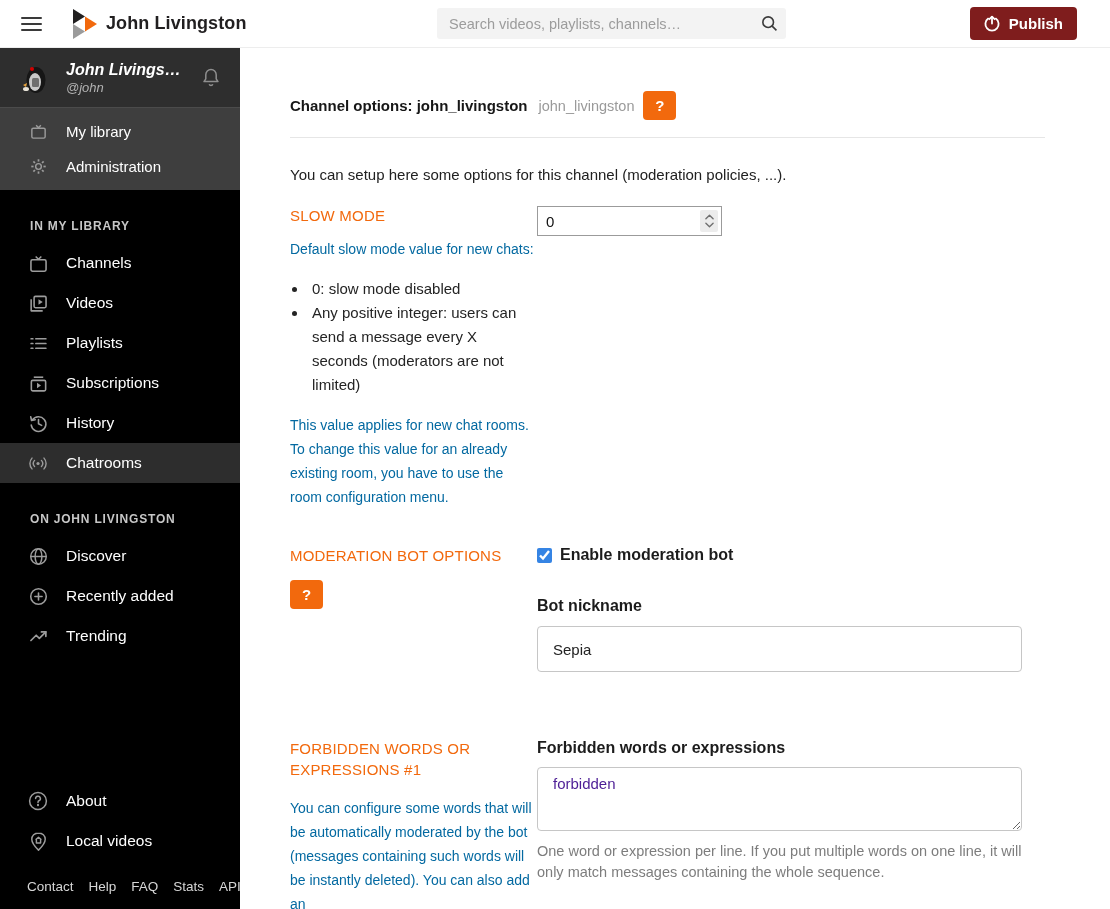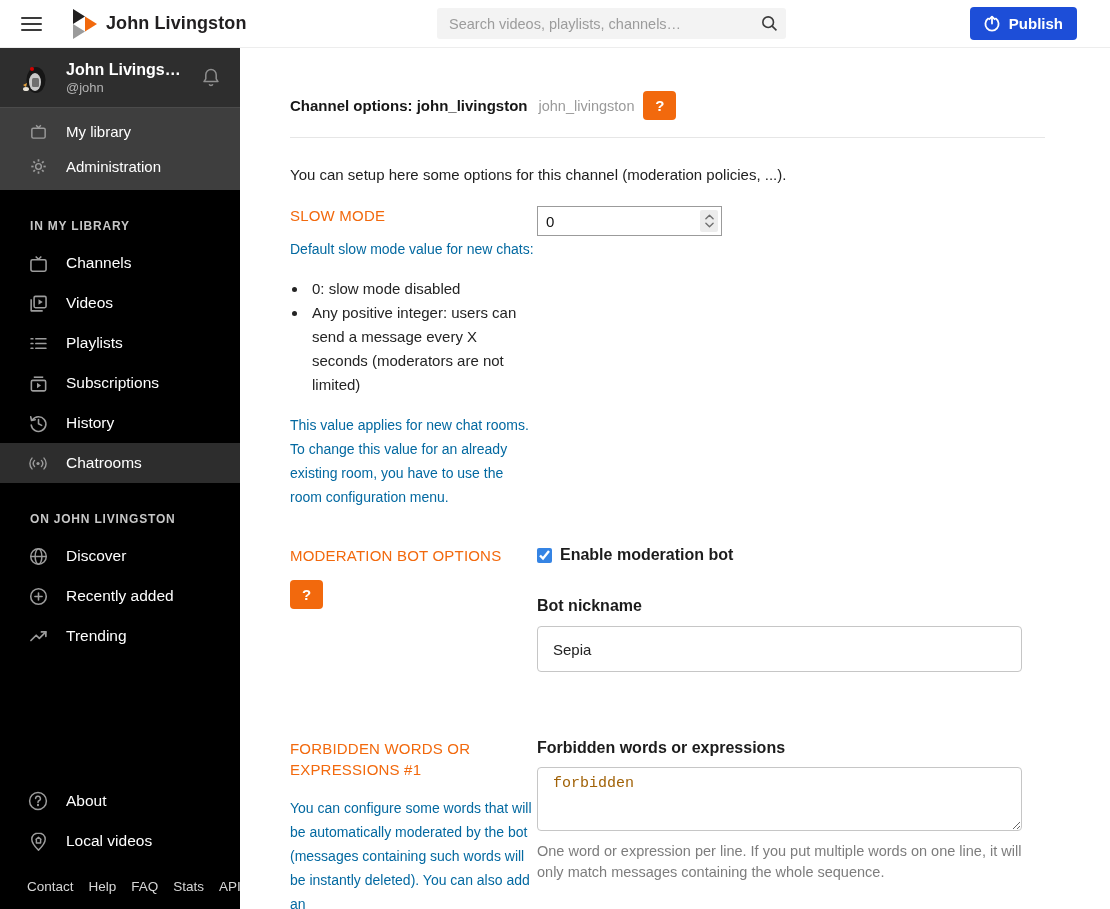--- a/index.html
+++ b/index.html
@@ -14,31 +14,31 @@
   .hamburger span { display:block; width:21px; height:2px; background:#3a3a3a; border-radius:1px; }
   .logo-wrap { display:flex; align-items:center; gap:9px; margin-left:18px; }
   .instance-title { font-size:18px; font-weight:700; color:#211f20; letter-spacing:.1px; }
   .search-box { position:absolute; left:437px; top:8px; width:349px; height:31px; background:#f3f3f3;
     border-radius:3px; display:flex; align-items:center; }
   .search-box input { flex:1; height:100%; border:none; background:transparent; outline:none;
     padding:0 8px 0 12px; font-size:14.5px; color:#333; font-family:inherit; }
   .search-box input::placeholder { color:#9c9c9c; }
   .search-icn { width:34px; display:flex; justify-content:center; cursor:pointer; }
   .publish-btn { position:absolute; right:33px; top:7px; height:33px; padding:0 14px 0 12px;
-    background:#1d4ed8; color:#fff; border:none; border-radius:4px; font-size:15px; font-weight:700;
+    background:#7f1d1d; color:#fff; border:none; border-radius:4px; font-size:15px; font-weight:700;
     display:flex; align-items:center; gap:7px; cursor:pointer; font-family:inherit; }
 
   
   .shell { display:flex; height:861px; }
 
   
   .sidebar { width:240px; background:#000; color:#fff; display:flex; flex-direction:column; flex-shrink:0; }
   .user-block { background:#2e2e2e; padding:13px 14px 12px 18px; display:flex; align-items:center;
     border-bottom:1px solid #4b4b4b; }
-  .user-names { margin-left:14px; min-width:0; }
+  .user-names { margin-left:14px; min-width:0;font-style:italic; }
   .user-name { font-size:16px; font-weight:700; color:#fff; white-space:nowrap; }
   .user-handle { font-size:13px; color:#b3b3b3; margin-top:1px; }
   .bell-btn { margin-left:auto; background:none; border:none; cursor:pointer; padding:4px; }
   .acct-menu { background:#3e3e3e; padding:6px 0; }
   .acct-item, .nav-item { display:flex; align-items:center; gap:17px; height:35px; padding-left:27px;
     font-size:15px; color:#fefefe; cursor:pointer; }
   .nav-item { height:40px; font-size:15.5px; }
   .nav-item.active { background:#2d2d2d; }
   .nav-icn { width:22px; display:flex; justify-content:center; align-items:center; flex-shrink:0; }
   .section-title { margin:29px 0 10px 30px; font-size:12px; font-weight:700; letter-spacing:.8px;
@@ -76,21 +76,21 @@
   .row-bot { margin-top:37px; }
   .check-row { display:flex; align-items:center; gap:8px; }
   .check-row input { width:15px; height:15px; accent-color:#3584e4; cursor:pointer; }
   .check-label { font-size:16px; font-weight:700; color:#1c1c1c; cursor:pointer; }
   .field-label { font-size:16px; font-weight:700; color:#1c1c1c; }
   .bot-nick-label { margin-top:33px; }
   .text-input { display:block; width:100%; height:46px; margin-top:11px; border:1px solid #c6c6c6;
     border-radius:4px; padding:6px 15px; font-size:15px; font-family:inherit; color:#222; outline:none; }
   .row-forbidden { margin-top:67px; }
   .ta { display:block; width:100%; height:64px; margin-top:10px; border:1px solid #c6c6c6; border-radius:4px;
-    padding:7px 15px; font-size:15px; font-family:Liberation Mono, monospace; color:#a16207; outline:none; resize:vertical; }
+    padding:7px 15px; font-size:15px; font-family:Liberation Sans, sans-serif; color:#4c1d95; outline:none; resize:vertical; }
   .field-help { margin-top:10px; font-size:14.5px; color:#7d7d7d; line-height:21px; }
   .qbtn-left { margin-top:13px; }
 
   svg { display:block; }
 </style>
 </head>
 <body>
 
 <header class="topbar">
   <button class="hamburger" aria-label="menu">

